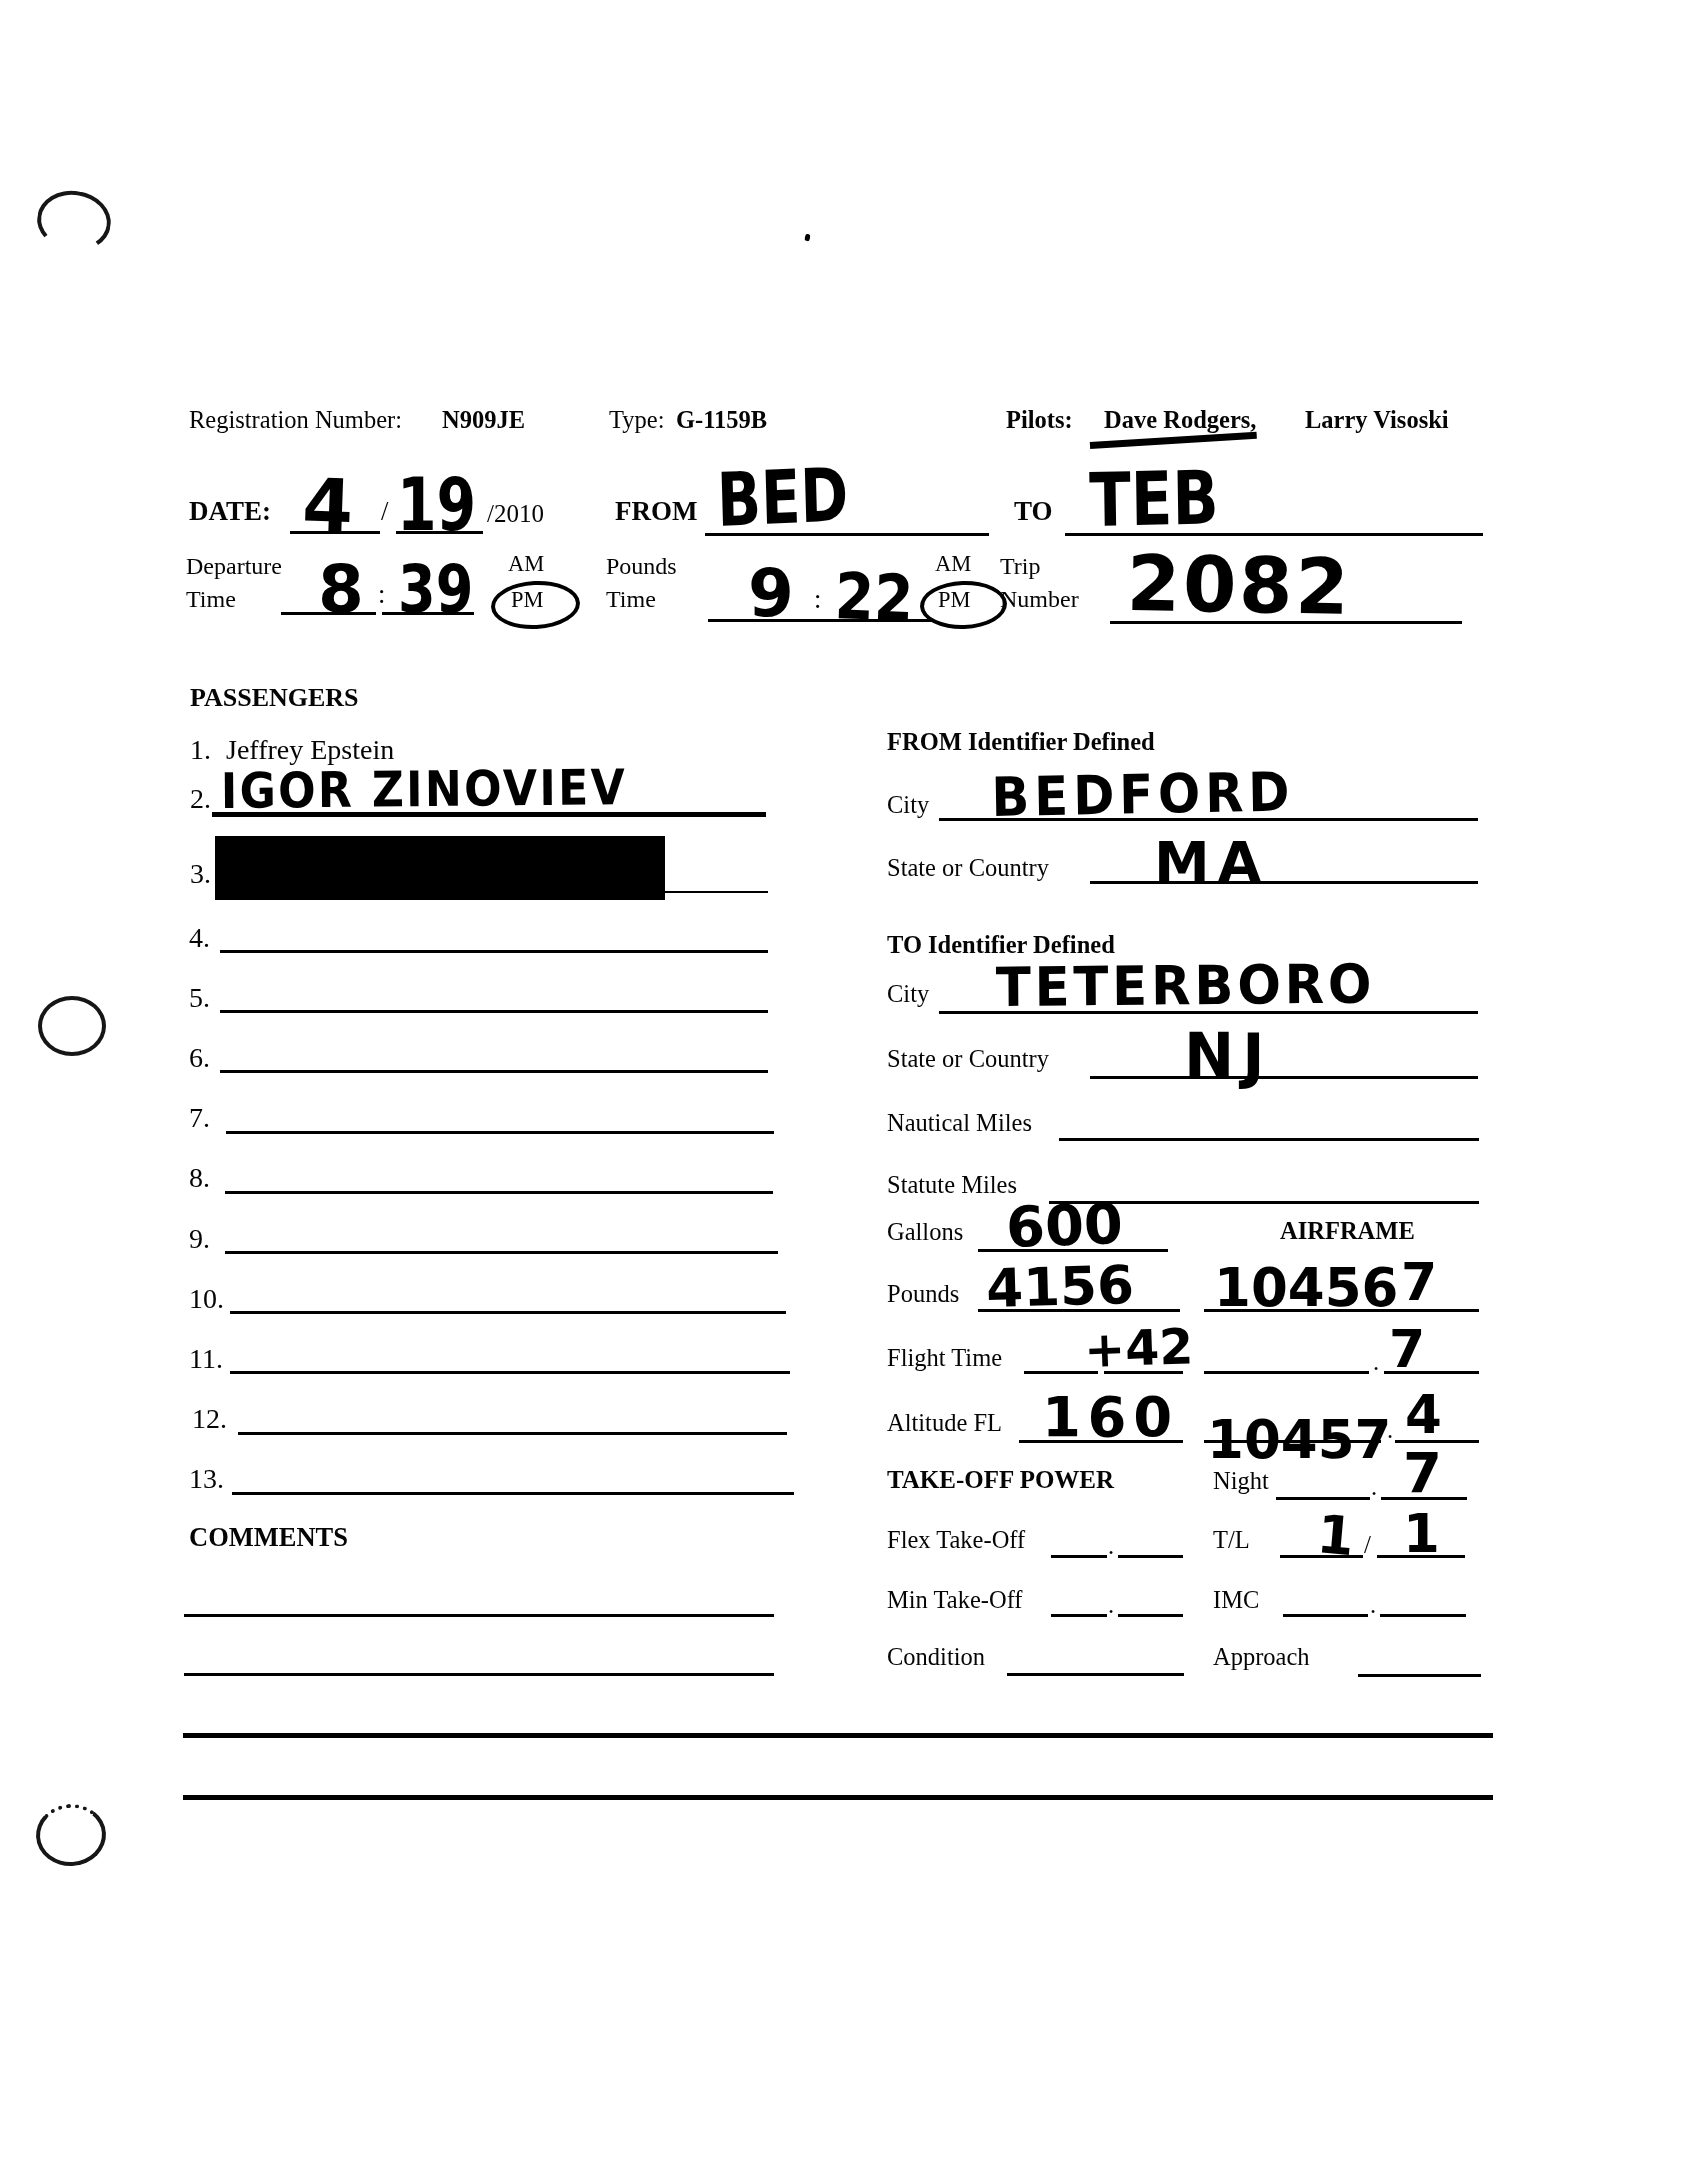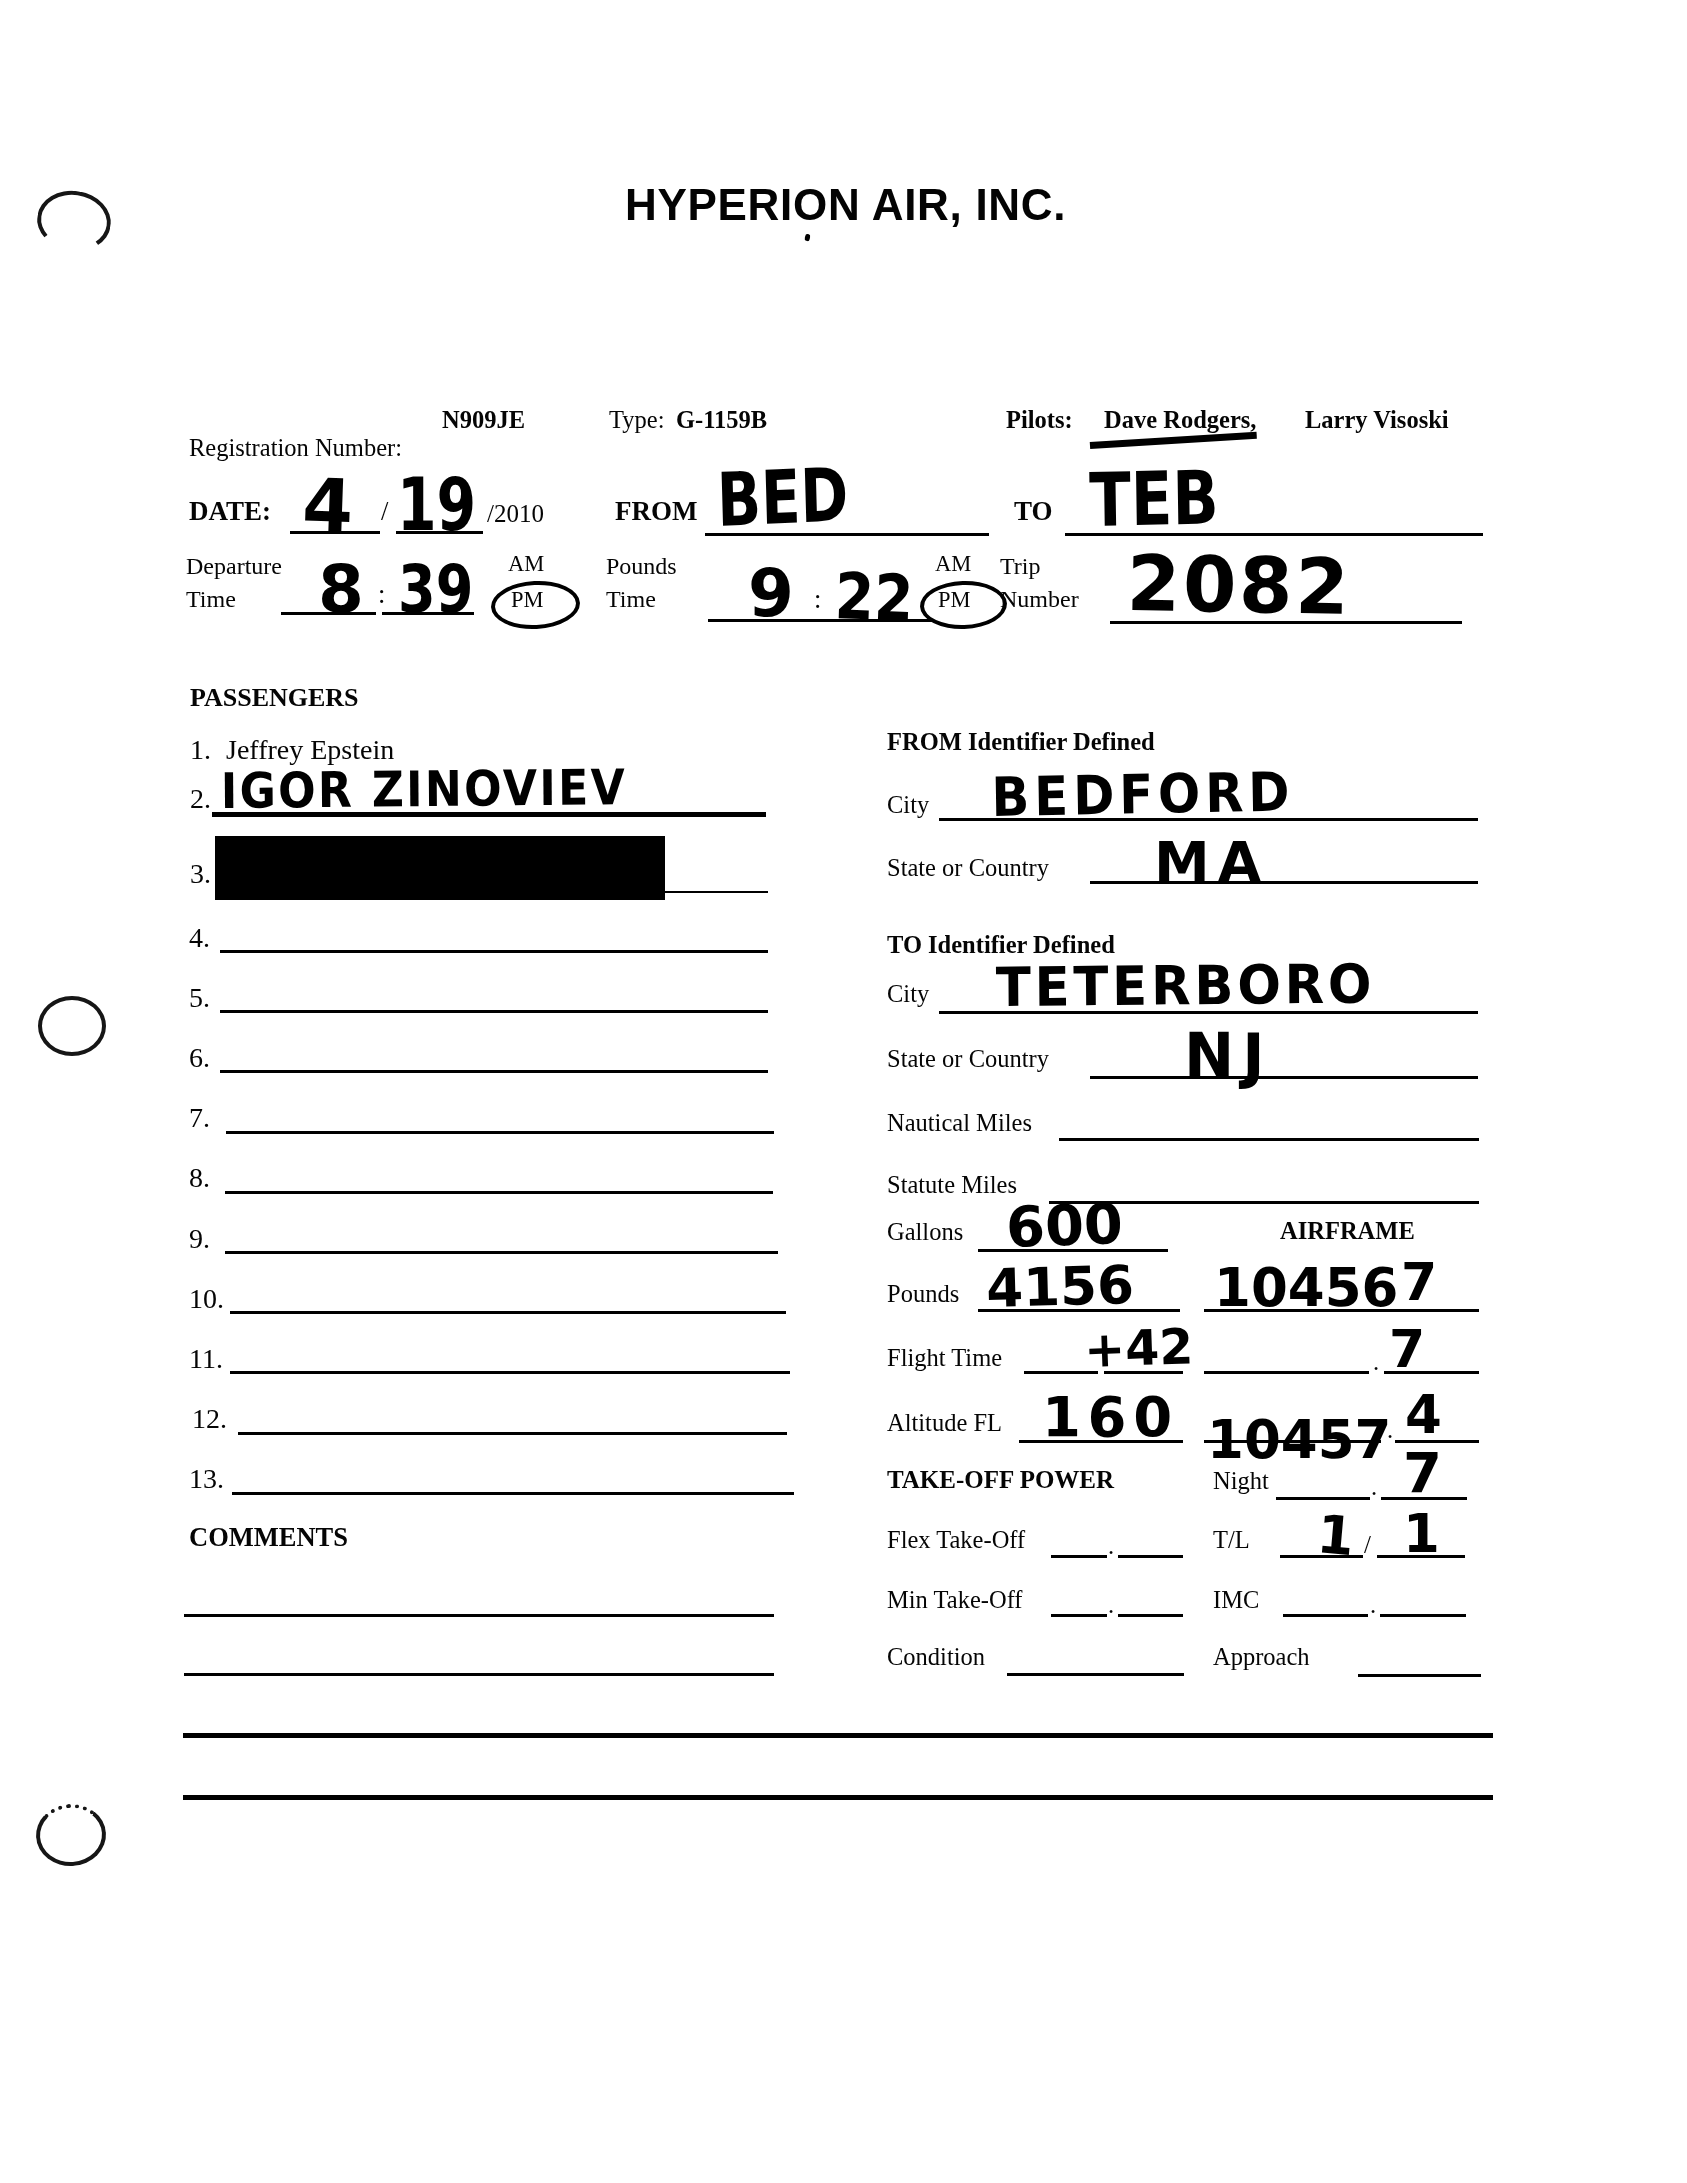--- a/index.html
+++ b/index.html
@@ -17,24 +17,23 @@
 </style>
 </head>
 <body>
 
 <div id="page">
 
   <div class="hole" style="left:37px;top:191px;width:66px;height:52px;border-bottom-color:transparent;transform:rotate(8deg);"></div>
   <div class="hole" style="left:38px;top:996px;width:60px;height:52px;"></div>
   <div class="hole" style="left:36px;top:1804px;width:62px;height:54px;border-top-style:dotted;transform:rotate(-4deg);"></div>
 
-  <div class="title" style="left:625px;top:183px;font-size:44px;letter-spacing:0.7px;">HYPERION AIR, INC.</div>
   <div style="position:absolute;left:805px;top:234px;width:4.6px;height:6.6px;background:#000;border-radius:40%;transform:rotate(12deg);"></div>
 
-  <div class="t" style="left:189px;top:408px;margin-top:28px;">Registration Number:</div>
+  <div class="t" style="left:189px;top:408px;">Registration Number:</div>
   <div class="t b" style="left:442px;top:408px;">N909JE</div>
   <div class="t" style="left:609px;top:408px;">Type:</div>
   <div class="t b" style="left:676px;top:408px;">G-1159B</div>
   <div class="t" style="left:1006px;top:408px;font-weight:bold;">Pilots:</div>
   <div class="t b" style="left:1104px;top:408px;">Dave Rodgers,</div>
   <div class="t b" style="left:1305px;top:408px;">Larry Visoski</div>
   <div class="ln" style="left:1090px;top:442px;width:167px;height:7.3px;transform:rotate(-3.5deg);transform-origin:left center;"></div>
 
   <div class="t b" style="left:189px;top:498px;font-size:27px;">DATE:</div>
   <div class="hw" style="left:301px;top:468px;font-size:73px;transform:rotate(2deg);">4</div>

